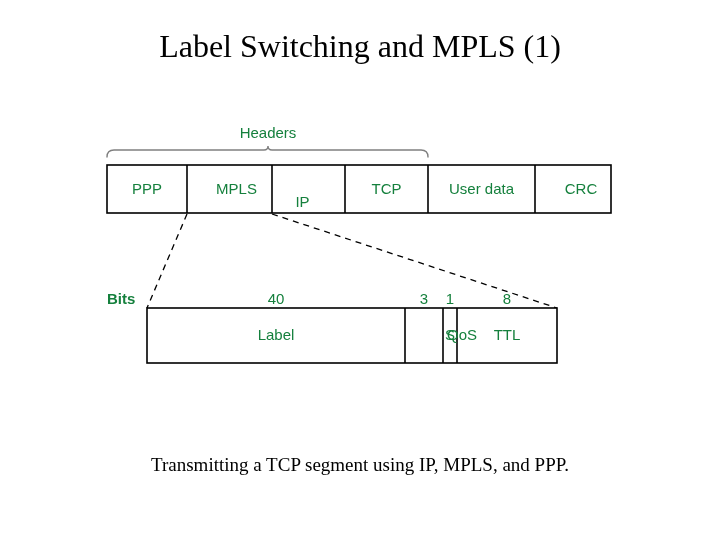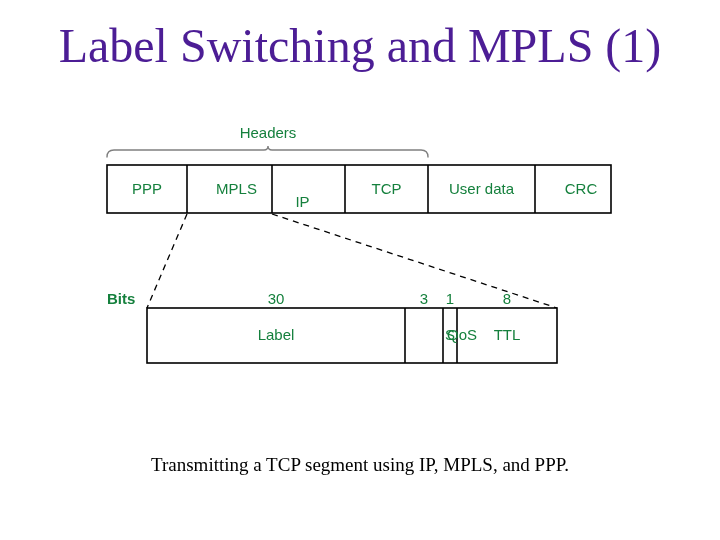--- a/index.html
+++ b/index.html
@@ -17,24 +17,24 @@
   }
 
   
   #slide-title {
     position: absolute;
     left: 0;
     top: 24px;
     width: 720px;
     text-align: center;
     font-family: "Liberation Serif", serif;
-    font-size: 48px;
+    font-size: 32px;
     line-height: 44px;
     font-weight: 400;
-    color: #4c1d95;
+    color: #000000;
     white-space: nowrap;
   }
 
   
   #figure {
     position: absolute;
     left: 0;
     top: 0;
     width: 720px;
     height: 440px;
@@ -128,21 +128,21 @@
 
     <div class="fig-text cell-label" style="left:107px; top:181px; width:80px;">PPP</div>
     <div class="fig-text cell-label" style="left:187px; top:181px; width:99px;">MPLS</div>
     <div class="fig-text cell-label" style="left:272px; top:181px; width:61px;margin-top:13px;">IP</div>
     <div class="fig-text cell-label" style="left:345px; top:181px; width:83px;">TCP</div>
     <div class="fig-text cell-label" style="left:428px; top:181px; width:107px;">User data</div>
     <div class="fig-text cell-label" style="left:535px; top:181px; width:92px;">CRC</div>
 
     <div class="fig-text side-label" style="left:107px; top:291px;">Bits</div>
 
-    <div class="fig-text bit-num" style="left:196px; top:291px; width:160px;">30</div>
+    <div class="fig-text bit-num" style="left:196px; top:291px; width:160px;">40</div>
     <div class="fig-text bit-num" style="left:405px; top:291px; width:38px;">3</div>
     <div class="fig-text bit-num" style="left:441px; top:291px; width:18px;">1</div>
     <div class="fig-text bit-num" style="left:457px; top:291px; width:100px;">8</div>
 
     <div class="fig-text cell-label" style="left:147px; top:327px; width:258px;">Label</div>
     <div class="fig-text cell-label" style="left:404px; top:327px; width:40px;padding-left:38px;">QoS</div>
     <div class="fig-text cell-label" style="left:443px; top:327px; width:14px;">S</div>
     <div class="fig-text cell-label" style="left:457px; top:327px; width:100px;">TTL</div>
 
   </div>

